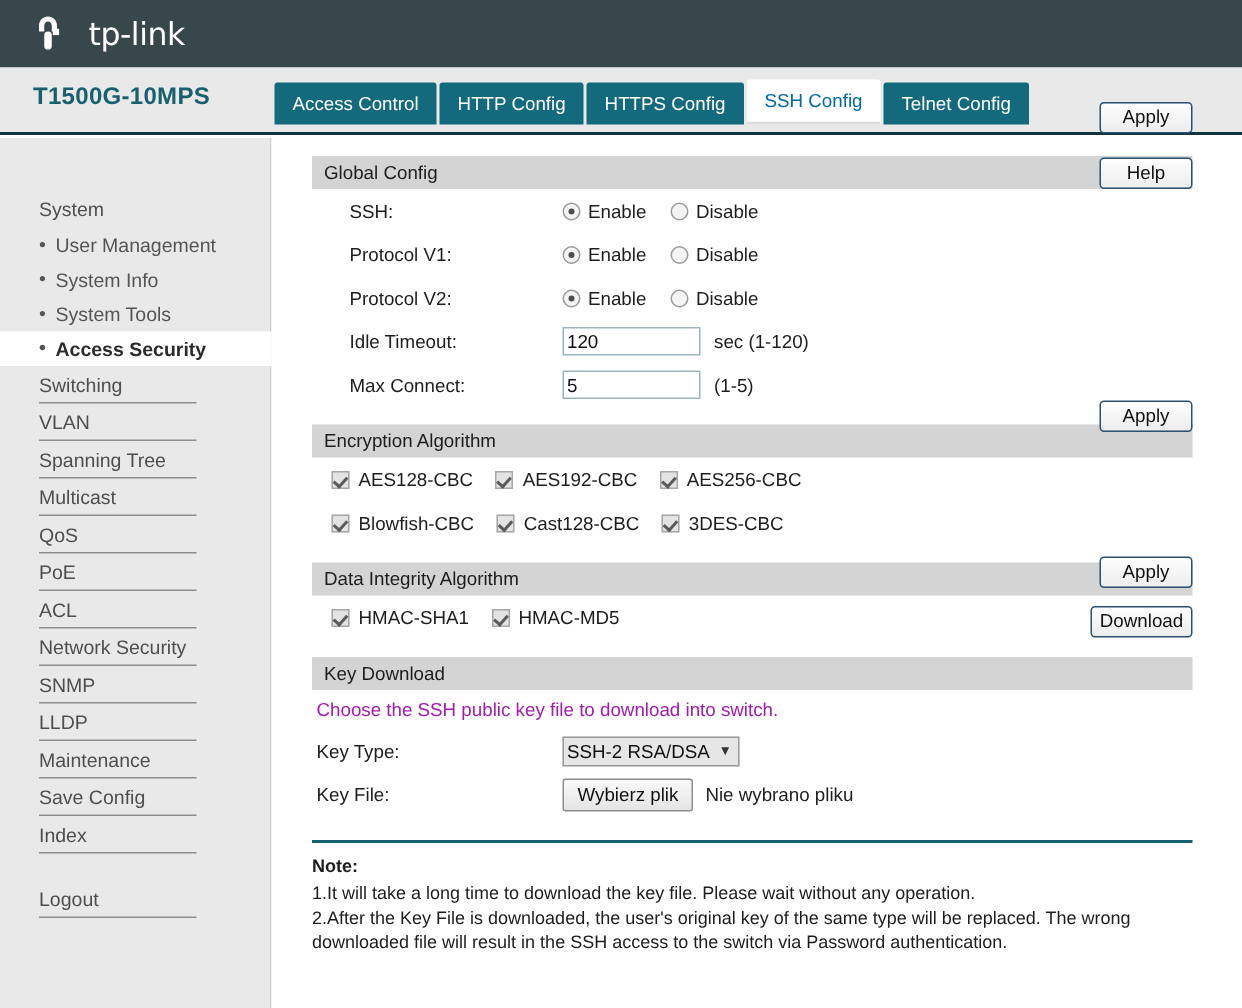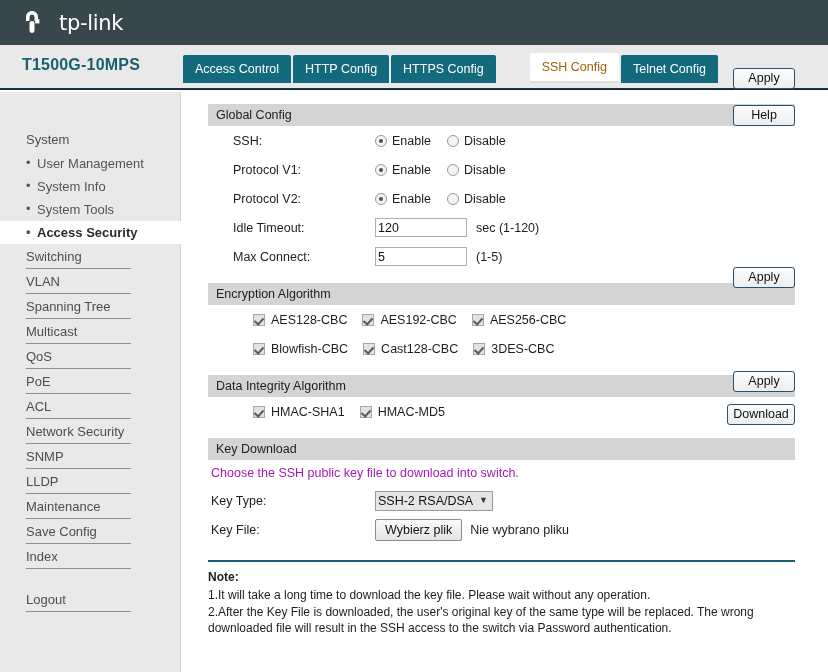--- a/index.html
+++ b/index.html
@@ -56,23 +56,22 @@
     color: #ffffff;
     font-size: 12.5px;
     padding: 7px 12px 7px 12px;
     line-height: 14px;
     border-radius: 2px 2px 0 0;
     cursor: pointer;
     white-space: nowrap;
   }
   .tab.active {
     background: #ffffff;
-    color: #a16207;
+    color: #0369a1;
     border-bottom: 2px solid #dddddd;
-    margin-left: 32px;
   }
 
   
   .sidebar {
     position: absolute; left: 0; top: 92px;
     width: 181px; height: 580px;
     background: #e9e9e9;
     border-right: 1px solid #cfcfcf;
     padding-top: 36px;
   }
@@ -165,21 +164,20 @@
     padding: 0 2px;
     color: #111111;
   }
   .hint { margin-left: 9px; font-size: 12.5px; color: #1d1d1d; }
 
   
   .cbrow {
     display: flex; align-items: center;
     height: 29px; padding-left: 40px;
     font-size: 12.5px;
-    margin-left: 32px;
   }
   .cb-wrap { display: flex; align-items: center; gap: 6px; margin-right: 15px; }
   .cbox {
     width: 12px; height: 12px;
     border: 1px solid #a7a7a7;
     background: #e3e3e3;
     display: inline-block; position: relative;
     flex: none;
   }
   .cbox.on::after {

